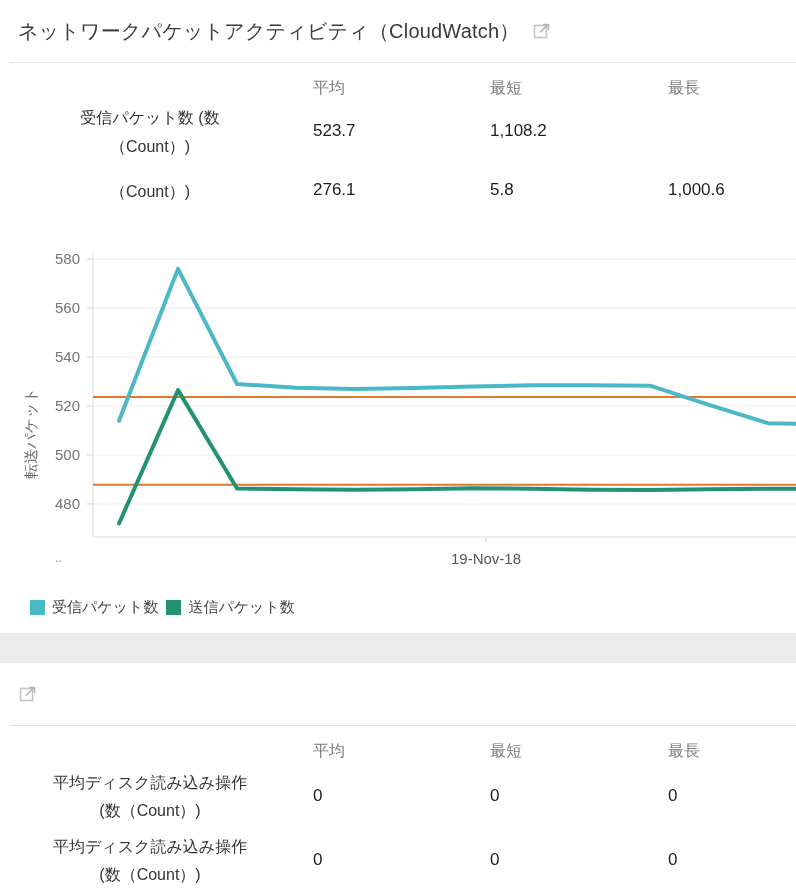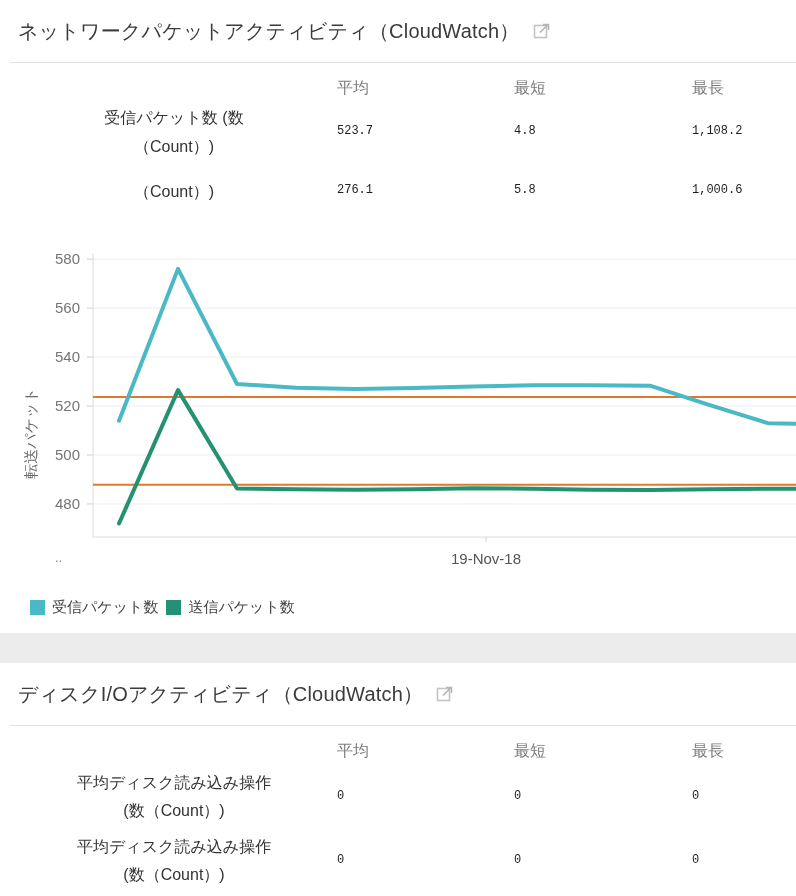--- a/index.html
+++ b/index.html
@@ -5,28 +5,28 @@
   html,body{margin:0;padding:0;background:#fff;}
   .page{
     width:796px;height:896px;overflow:hidden;position:relative;
     background:#fff;font-family:"Liberation Sans",sans-serif;color:#333;
   }
   .panel{background:#fff;}
   .panel-header{display:flex;align-items:center;gap:12px;padding:14px 18px 0 18px;height:34px;}
   .panel-title{font-size:20px;font-weight:400;color:#3b3b3b;margin:0;letter-spacing:0.2px;}
   .link-icon{width:20px;height:20px;display:inline-block;flex:0 0 auto;cursor:pointer;}
   .divider{border:none;border-top:1px solid #e2e2e2;margin:14px 0 0 10px;}
-  .stats{margin-top:12px;margin-left:24px;}
+  .stats{margin-top:12px;}
   .stats-header,.stat-row{display:grid;grid-template-columns:300px 177px 178px 1fr;}
   .stats-header{height:26px;align-items:center;}
   .hcell{color:#7a7a7a;font-size:16px;padding-left:13px;}
   .stat-row{min-height:58px;align-items:center;}
   .row-label{grid-column:1;text-align:center;color:#333;font-size:16px;line-height:29px;padding-top:2px;}
   .row-label span{display:block;}
-  .vcell{font-size:12px;color:#1d1d1d;padding-left:13px;font-family:Liberation Mono, monospace;}
+  .vcell{font-size:17px;color:#1d1d1d;padding-left:13px;}
   .chart-wrap{margin-top:32px;}
   .chart-svg{display:block;}
   .legend{display:flex;align-items:center;gap:8px;padding-left:30px;margin-top:24px;height:20px;}
   .legend-item{display:flex;align-items:center;gap:7px;font-size:15px;color:#444;cursor:pointer;}
   .legend-swatch{width:15px;height:15px;display:inline-block;}
   .separator-band{height:30px;background:#ececec;margin-top:16px;}
   .disk-row{min-height:64px;}
   .disk-label{line-height:28px;}
 </style>
 </head>
@@ -51,21 +51,20 @@
         <div class="hcell">平均</div>
         <div class="hcell">最短</div>
         <div class="hcell">最長</div>
       </div>
       <div class="stat-row">
         <div class="row-label">
           <span>受信パケット数 (数</span>
           <span>（Count）)</span>
         </div>
         <div class="vcell">523.7</div>
-        <div class="vcell">4.8</div>
         <div class="vcell">1,108.2</div>
       </div>
       <div class="stat-row">
         <div class="row-label">
           <span>（Count）)</span>
         </div>
         <div class="vcell">276.1</div>
         <div class="vcell">5.8</div>
         <div class="vcell">1,000.6</div>
       </div>
@@ -112,21 +111,20 @@
           <span>送信パケット数</span>
         </div>
       </div>
     </div>
   </section>
 
   <div class="separator-band"></div>
 
   <section class="panel">
     <div class="panel-header">
-      <h2 class="panel-title">ディスクI/Oアクティビティ（CloudWatch）</h2>
       <svg class="link-icon" viewBox="0 0 20 20">
         <rect x="2.5" y="4.5" width="12" height="12" fill="none" stroke="#c4c4c4" stroke-width="1.6"></rect>
         <line x1="8" y1="11.5" x2="15.5" y2="4" stroke="#b4b4b4" stroke-width="1.6"></line>
         <polyline points="11,3.5 16.5,3.5 16.5,9" fill="none" stroke="#b4b4b4" stroke-width="1.6"></polyline>
       </svg>
     </div>
     <hr class="divider">
 
     <div class="stats">
       <div class="stats-header">

